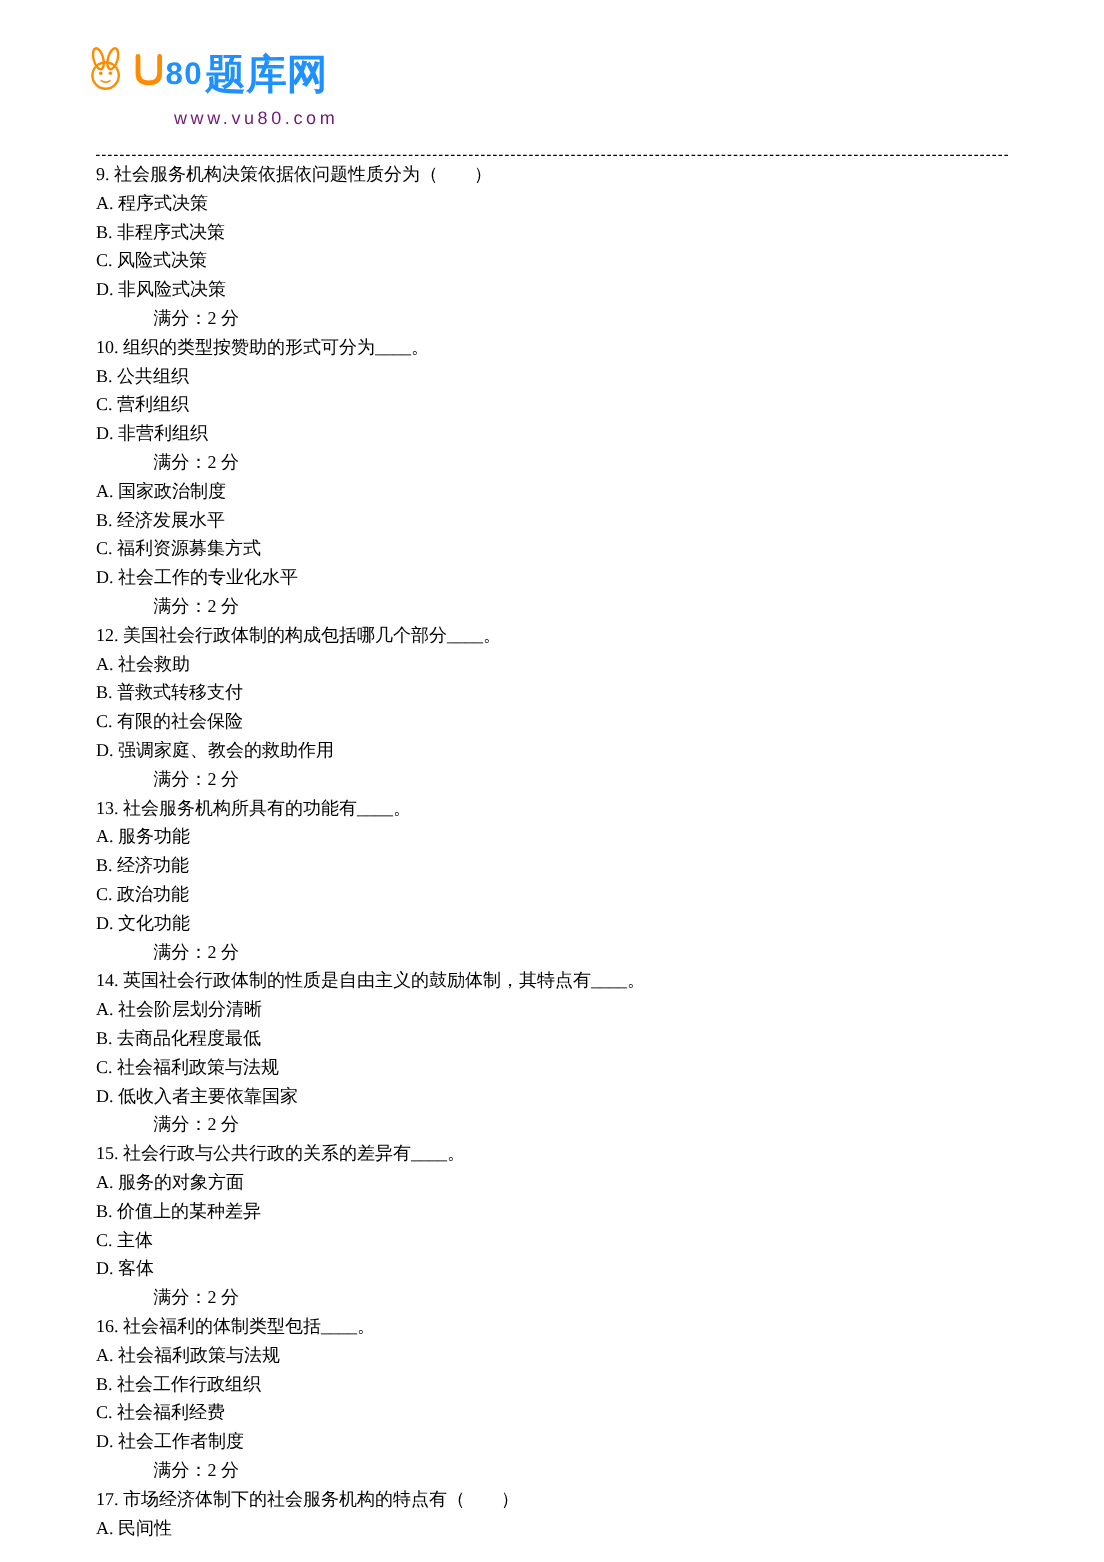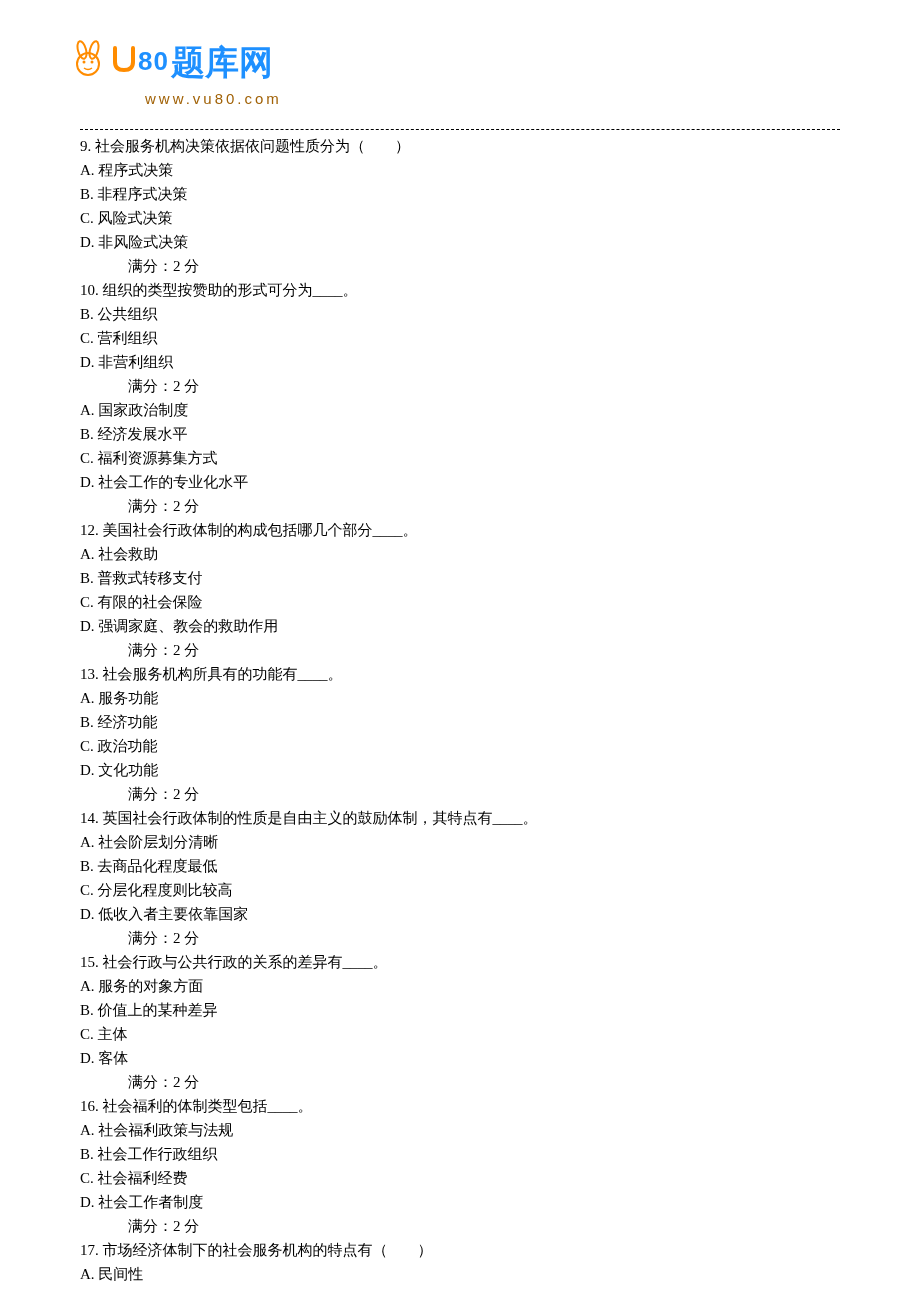--- a/index.html
+++ b/index.html
@@ -36,21 +36,21 @@
     }
     .logo-text-cn {
       font-family: "Microsoft YaHei", sans-serif;
       font-weight: bold;
       font-size: 34px;
       color: #1e90ff;
     }
     .logo-url {
       font-family: Arial, sans-serif;
       font-size: 15px;
-      color: #a16207;
+      color: #701a75;
       letter-spacing: 3px;
       padding-left: 75px;
       margin-top: -2px;
     }
     .content {
       padding: 10px 80px 30px 80px;
     }
     .divider {
       border: none;
       border-top: 1px dashed #000000;
@@ -133,21 +133,21 @@
         <div class="option">A.  服务功能</div>
         <div class="option">B.  经济功能</div>
         <div class="option">C.  政治功能</div>
         <div class="option">D.  文化功能</div>
         <div class="score">满分：2   分</div>
       </div>
       <div class="question">
         <div class="question-text">14.   英国社会行政体制的性质是自由主义的鼓励体制，其特点有____。</div>
         <div class="option">A.  社会阶层划分清晰</div>
         <div class="option">B.  去商品化程度最低</div>
-        <div class="option">C.  分层化程度则比较高</div>
+        <div class="option">C.  社会福利政策与法规</div>
         <div class="option">D.  低收入者主要依靠国家</div>
         <div class="score">满分：2   分</div>
       </div>
       <div class="question">
         <div class="question-text">15.   社会行政与公共行政的关系的差异有____。</div>
         <div class="option">A.  服务的对象方面</div>
         <div class="option">B.  价值上的某种差异</div>
         <div class="option">C.  主体</div>
         <div class="option">D.  客体</div>
         <div class="score">满分：2   分</div>

